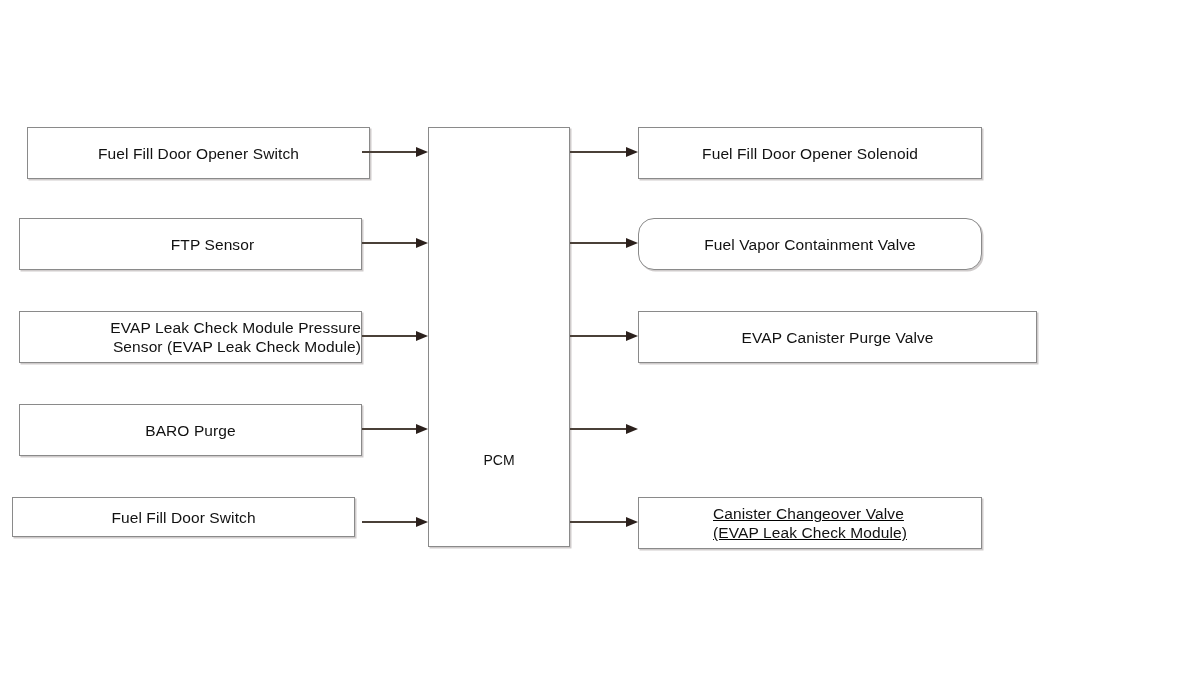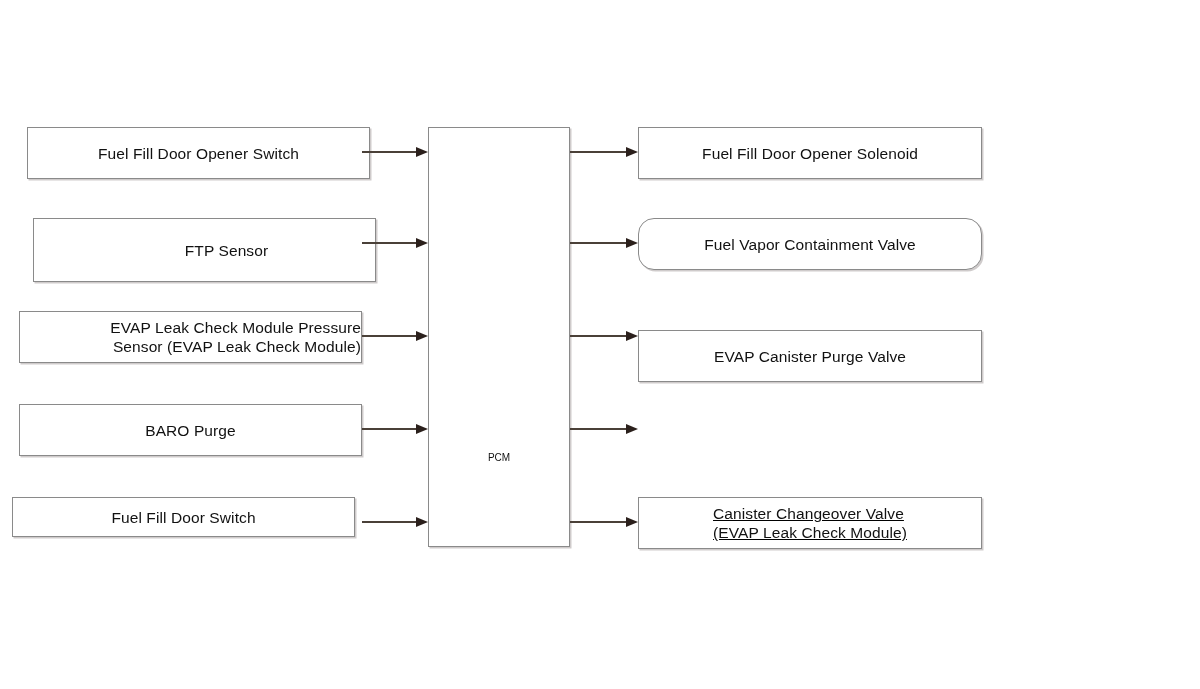--- a/index.html
+++ b/index.html
@@ -58,21 +58,21 @@
     top: 127px;
     width: 142px;
     height: 420px;
   }
   .pcm-label {
     position: absolute;
     left: 0;
     right: 0;
     top: 324px;
     text-align: center;
-    font-size: 10px;
+    font-size: 14px;
     color: #111111;
   }
 
   
   .conn {
     position: absolute;
     height: 11px;
   }
   .conn .shaft {
     position: absolute;
@@ -93,21 +93,21 @@
 </style>
 </head>
 <body>
 
 <div id="canvas">
 
   <div class="node" style="left:19px; top:127px; width:343px; height:52px;margin-left:8px;">
     <span class="label">Fuel Fill Door Opener Switch</span>
   </div>
 
-  <div class="node" style="left:33px; top:218px; width:343px; height:64px;padding-left:44px;">
+  <div class="node" style="left:19px; top:218px; width:343px; height:52px;padding-left:44px;">
     <span class="label">FTP Sensor</span>
   </div>
 
   <div class="node left-al" style="left:19px; top:311px; width:343px; height:52px;">
     <span class="label">EVAP Leak Check Module Pressure
 Sensor (EVAP Leak Check Module)</span>
   </div>
 
   <div class="node" style="left:19px; top:404px; width:343px; height:52px;">
     <span class="label">BARO Purge</span>
@@ -164,21 +164,21 @@
   </div>
 
   <div class="node" style="left:638px; top:127px; width:344px; height:52px;">
     <span class="label">Fuel Fill Door Opener Solenoid</span>
   </div>
 
   <div class="node" style="left:638px; top:218px; width:344px; height:52px;border-radius:16px;">
     <span class="label">Fuel Vapor Containment Valve</span>
   </div>
 
-  <div class="node" style="left:638px; top:311px; width:344px; height:52px;margin-top:19px;">
+  <div class="node" style="left:638px; top:311px; width:399px; height:52px;">
     <span class="label">EVAP Canister Purge Valve</span>
   </div>
 
 
   <div class="node block-al" style="left:638px; top:497px; width:344px; height:52px;text-decoration:underline;">
     <span class="label">Canister Changeover Valve
 (EVAP Leak Check Module)</span>
   </div>
 
 </div>

